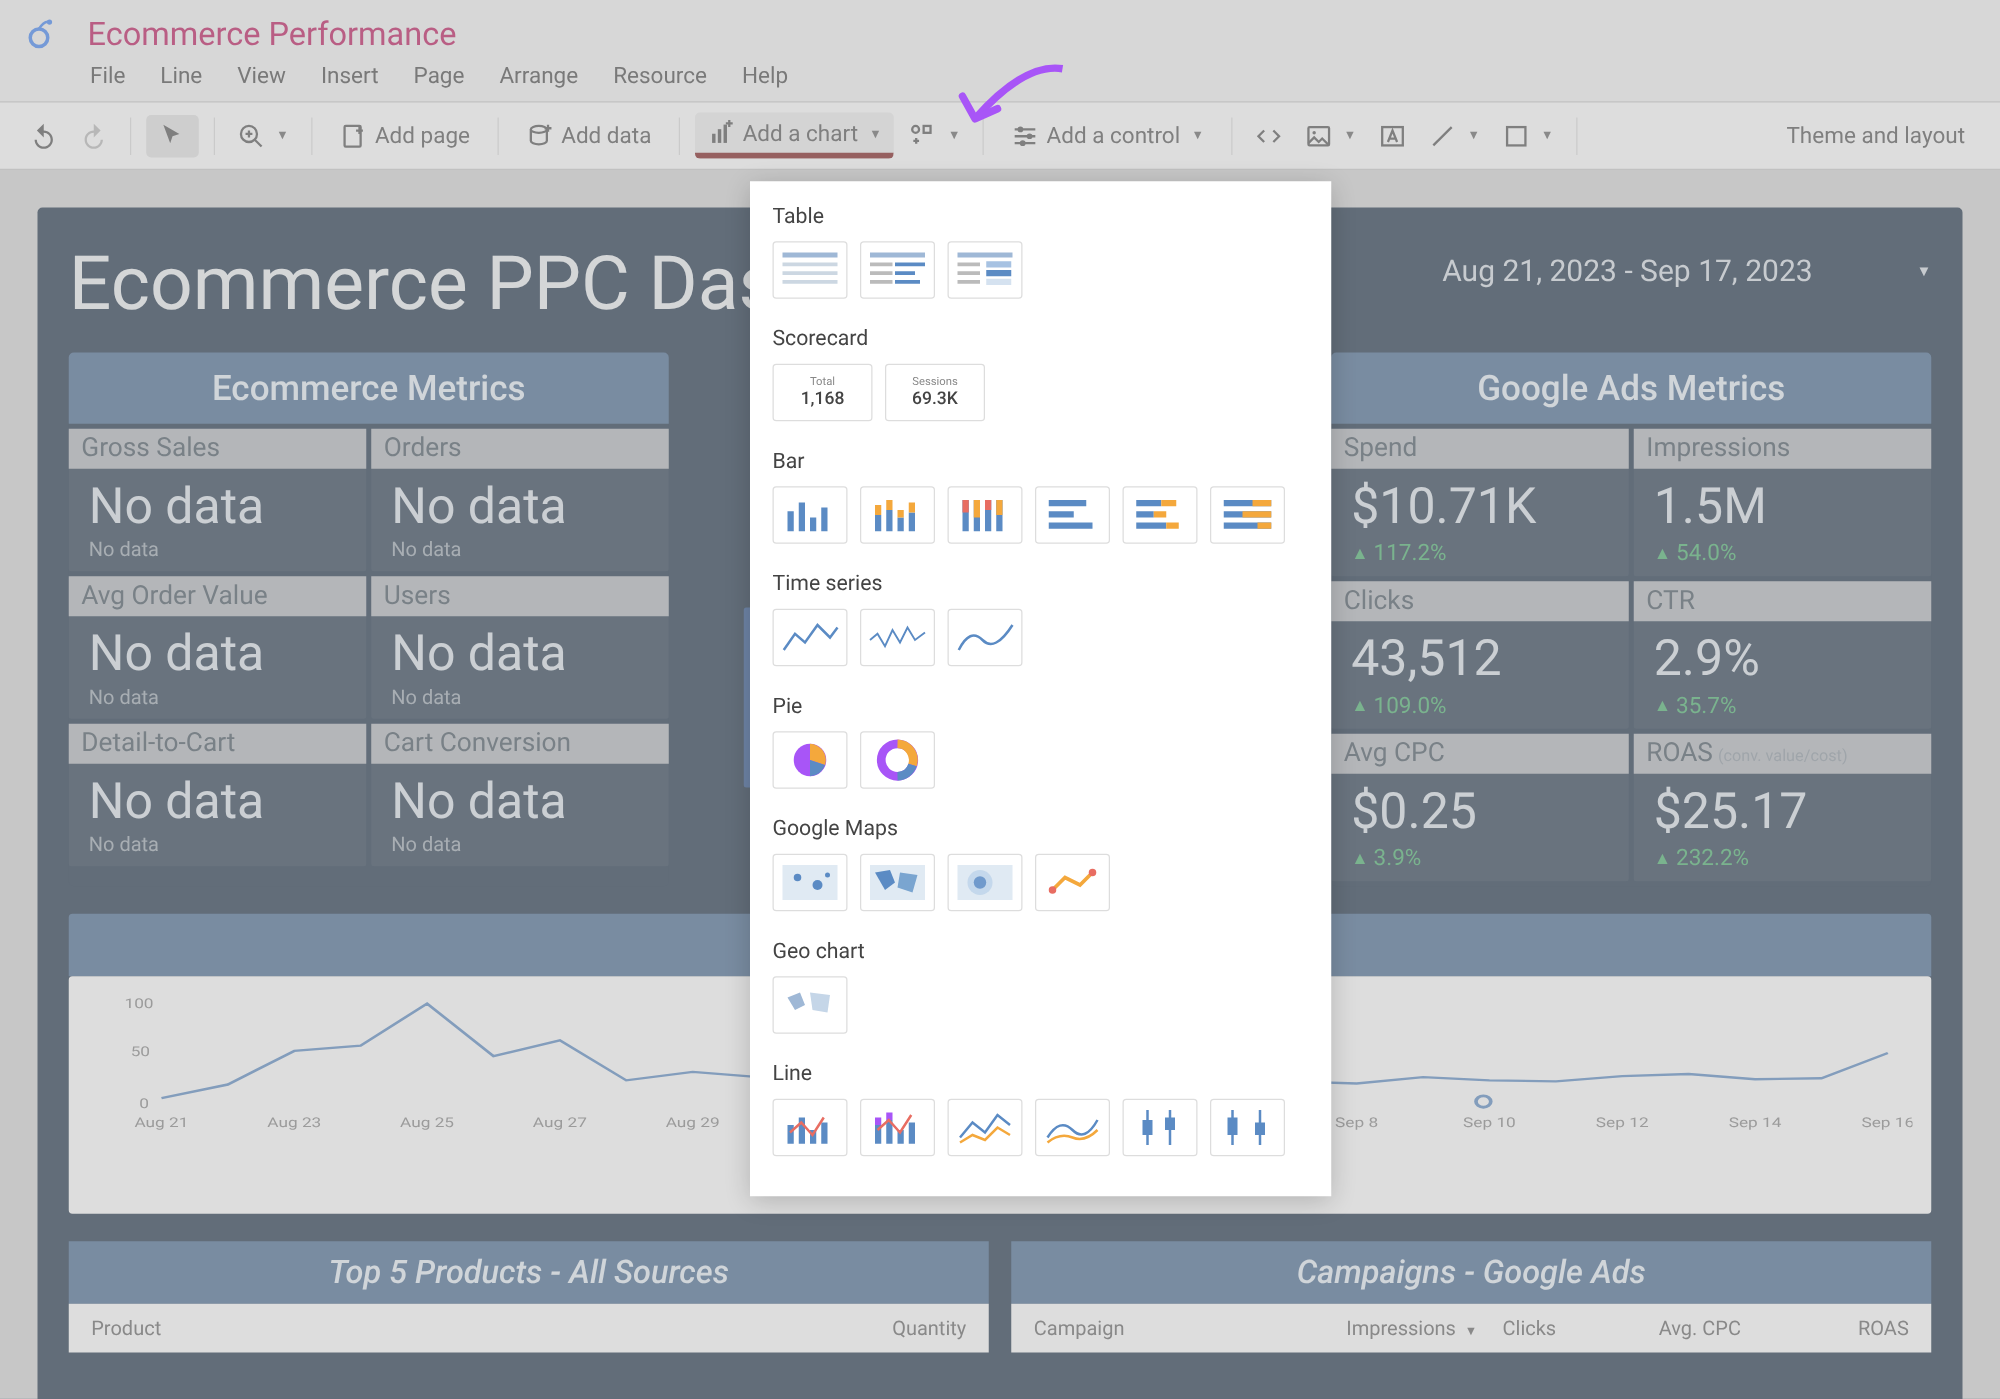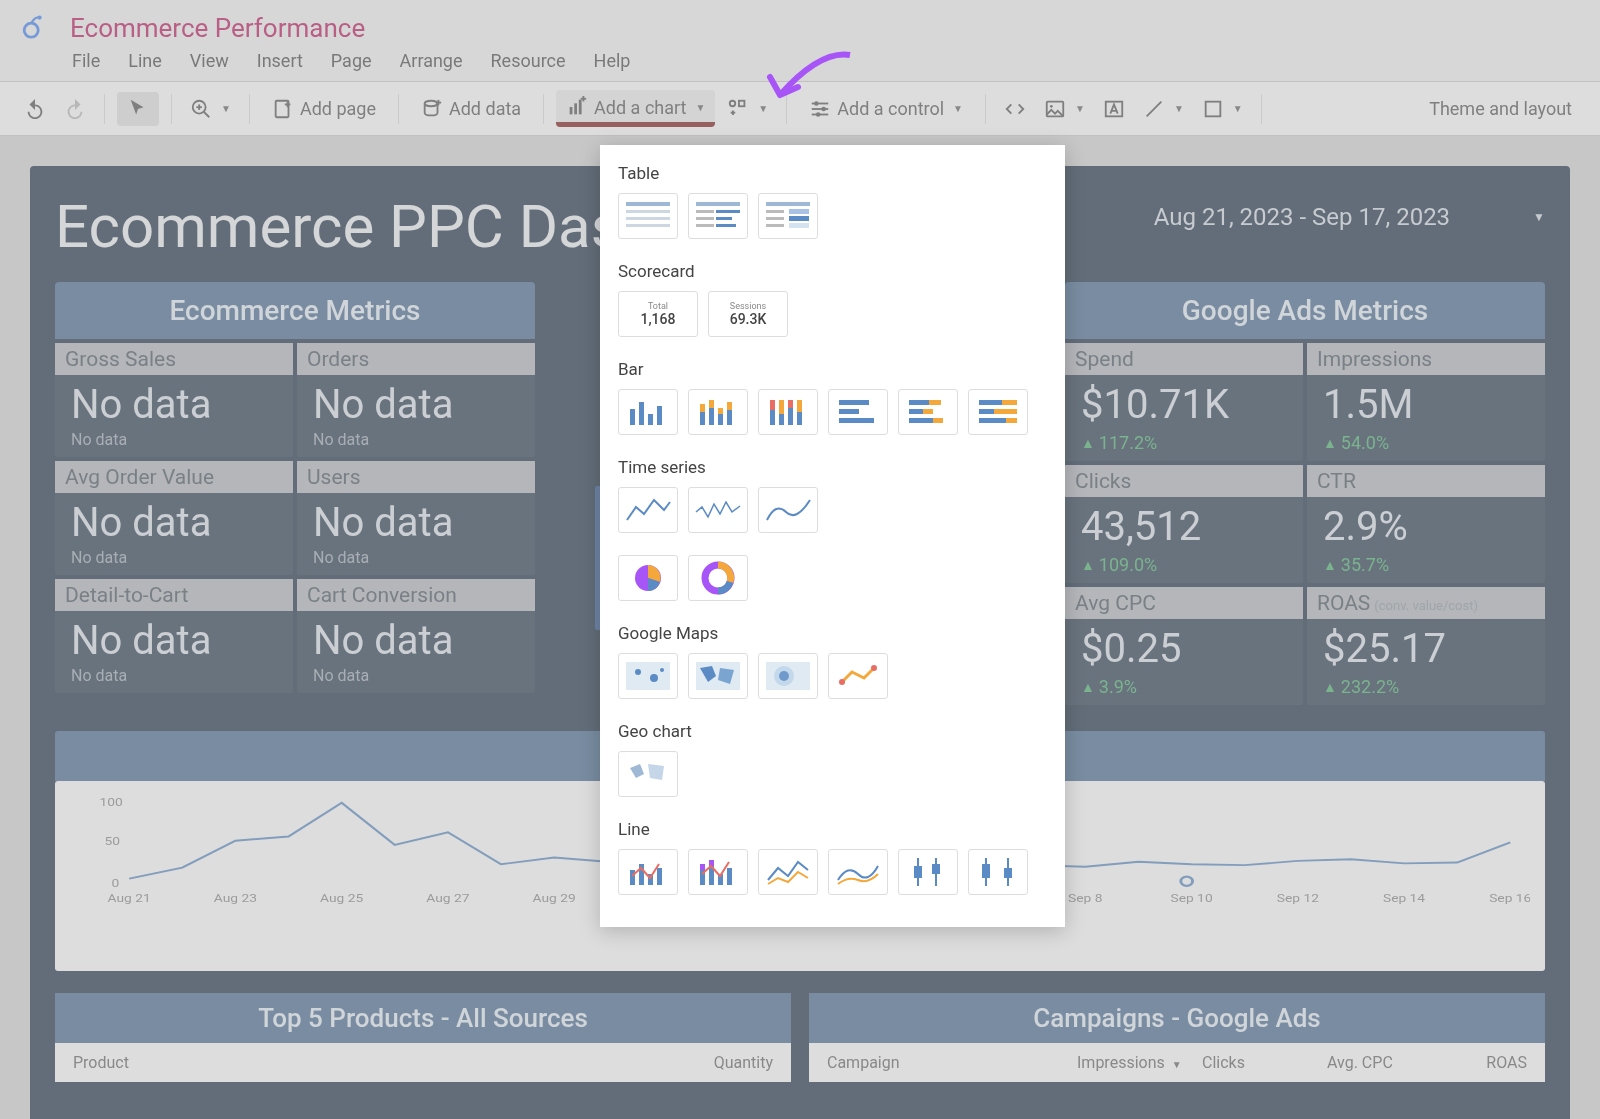--- a/index.html
+++ b/index.html
@@ -52,21 +52,21 @@
 .gads-panel { flex:0 0 480px; margin-left:auto; }
 
 .center-tile { background:#335c99; color:#fff; font-size:40px; font-weight:500; padding:25px; width:340px; position:absolute; left:565px; top:320px; border-radius:2px; z-index:1; }
 
 .chart-row { margin-top:22px; }
 .chart-box { background:#fff; border-radius:3px; padding:10px 15px 5px 15px;  position:relative; height:190px; }
 .chart-head { background:#4a6c92; color:#e8f0f8; text-align:center; font-size:26px; padding:10px; font-weight:500; border-radius:3px 3px 0 0; }
 
 .tables-row { display:flex; gap:18px; margin-top:22px; }
 .table-box { flex:1; }
-.table-head { background:#4a6c92; color:#e8f0f8; text-align:center; font-size:26px; font-weight:500; padding:10px; }
+.table-head { background:#4a6c92; color:#e8f0f8; text-align:center; font-size:26px; font-weight:500; padding:10px;font-style:italic; }
 .table-body { background:#fff; color:#555; }
 .th-row { display:flex; font-size:16px; color:#666; padding:10px 18px; }
 .th-row .col { flex:1; }
 
 
 .line-chart-svg { width:100%; height:130px; }
 .y-labels { font-size:14px; fill:#888; }
 .x-labels { font-size:14px; fill:#888; }
 
 
@@ -516,20 +516,21 @@
         </div>
       <div class="dd-thumb">
           <svg viewBox="0 0 48 36">
             <path d="M3 28 Q 12 10 22 20 T 46 8" fill="none" stroke="#5b8bc4" stroke-width="2"></path>
           </svg>
         </div>
     </div>
   </div>
 
   <div class="dd-section">
+    <div class="dd-label">Pie</div>
     <div class="dd-items">
       <div class="dd-thumb">
           <svg viewBox="0 0 48 36">
             <circle cx="24" cy="18" r="13" fill="#a855f7"></circle>
             <path d="M24 18 L24 5 A13 13 0 0 1 36 22 Z" fill="#f4a83c"></path>
             <path d="M24 18 L36 22 A13 13 0 0 1 24 31 Z" fill="#5b8bc4"></path>
           </svg>
         </div>
       <div class="dd-thumb">
           <svg viewBox="0 0 48 36">

